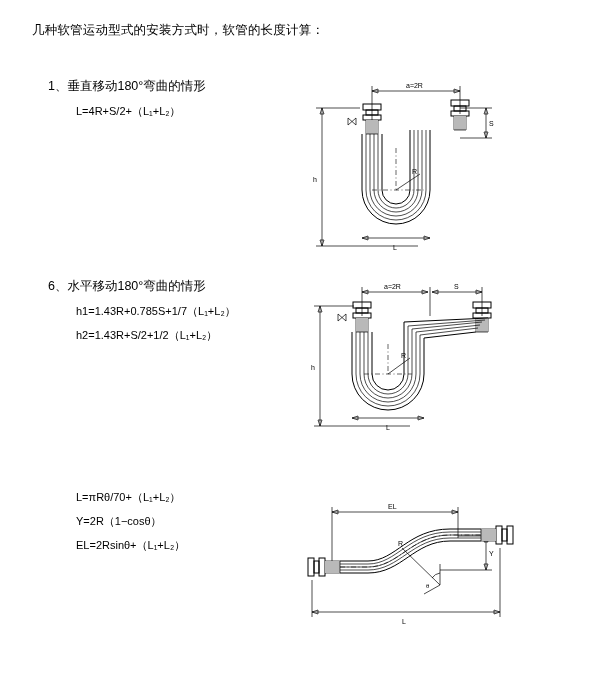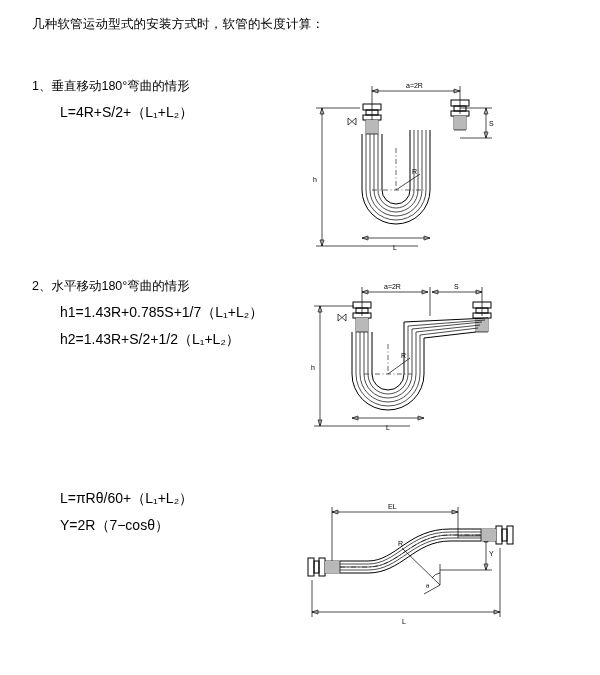--- a/index.html
+++ b/index.html
@@ -11,47 +11,47 @@
     height: 675px;
     background: #ffffff;
     font-family: "Liberation Sans", sans-serif;
     color: #000000;
     position: relative;
     overflow: hidden;
   }
   .page-title {
     position: absolute;
     left: 32px;
-    top: 16px;
+    top: 22px;
     font-size: 12.5px;
     letter-spacing: 0.2px;
     white-space: nowrap;
   }
   .section {
     position: absolute;
     left: 0;
     width: 600px;
   }
   .sec1 { top: 78px; }
   .sec2 { top: 278px; }
   .sec3 { top: 490px; }
 
   .text-col {
     position: absolute;
-    left: 32px;
+    left: 48px;
     top: 0;
     width: 260px;
   }
   .sec-heading {
     font-size: 12.5px;
     white-space: nowrap;
     margin-bottom: 9px;
   }
   .formula {
-    font-size: 14px;
+    font-size: 11px;
     white-space: nowrap;
     margin: 0 0 9px 28px;
   }
   .fig {
     position: absolute;
     top: 0;
   }
   .fig1 { left: 300px; }
   .fig2 { left: 300px; }
   .fig3 { left: 290px; }
@@ -138,21 +138,21 @@
       <line class="ln thin" x1="62" y1="160" x2="130" y2="160"></line>
       <path class="ln thin" d="M62 160 l6 -2 v4 z" fill="#000"></path>
       <path class="ln thin" d="M130 160 l-6 -2 v4 z" fill="#000"></path>
       <text class="lbl" x="93" y="172">L</text>
     </svg>
   </div>
 </div>
 
 <div class="section sec2">
   <div class="text-col">
-    <div class="sec-heading">2、水平移动180°弯曲的情形</div>
+    <div class="sec-heading">6、水平移动180°弯曲的情形</div>
     <div class="formula">h1=1.43R+0.785S+1/7（L₁+L₂）</div>
     <div class="formula">h2=1.43R+S/2+1/2（L₁+L₂）</div>
   </div>
 
   <div class="fig fig2">
     <svg width="230" height="165" viewBox="0 0 230 165">
 
       <line class="ln thin" x1="62" y1="14" x2="128" y2="14"></line>
       <path class="ln thin" d="M62 14 l6 -2 v4 z" fill="#000"></path>
       <path class="ln thin" d="M128 14 l-6 -2 v4 z" fill="#000"></path>
@@ -211,22 +211,23 @@
       <line class="ln thin" x1="52" y1="140" x2="124" y2="140"></line>
       <path class="ln thin" d="M52 140 l6 -2 v4 z" fill="#000"></path>
       <path class="ln thin" d="M124 140 l-6 -2 v4 z" fill="#000"></path>
       <text class="lbl" x="86" y="152">L</text>
     </svg>
   </div>
 </div>
 
 <div class="section sec3">
   <div class="text-col">
-    <div class="formula">L=πRθ/60+（L₁+L₂）</div>
-    <div class="formula">Y=2R（7−cosθ）</div>
+    <div class="formula">L=πRθ/70+（L₁+L₂）</div>
+    <div class="formula">Y=2R（1−cosθ）</div>
+    <div class="formula">EL=2Rsinθ+（L₁+L₂）</div>
   </div>
 
   <div class="fig fig3">
     <svg width="240" height="145" viewBox="0 0 240 145">
 
       <line class="ln thin" x1="42" y1="22" x2="168" y2="22"></line>
       <path class="ln thin" d="M42 22 l6 -2 v4 z" fill="#000"></path>
       <path class="ln thin" d="M168 22 l-6 -2 v4 z" fill="#000"></path>
       <text class="lbl" x="98" y="19">EL</text>
       <line class="ln thin" x1="42" y1="17" x2="42" y2="76"></line>

